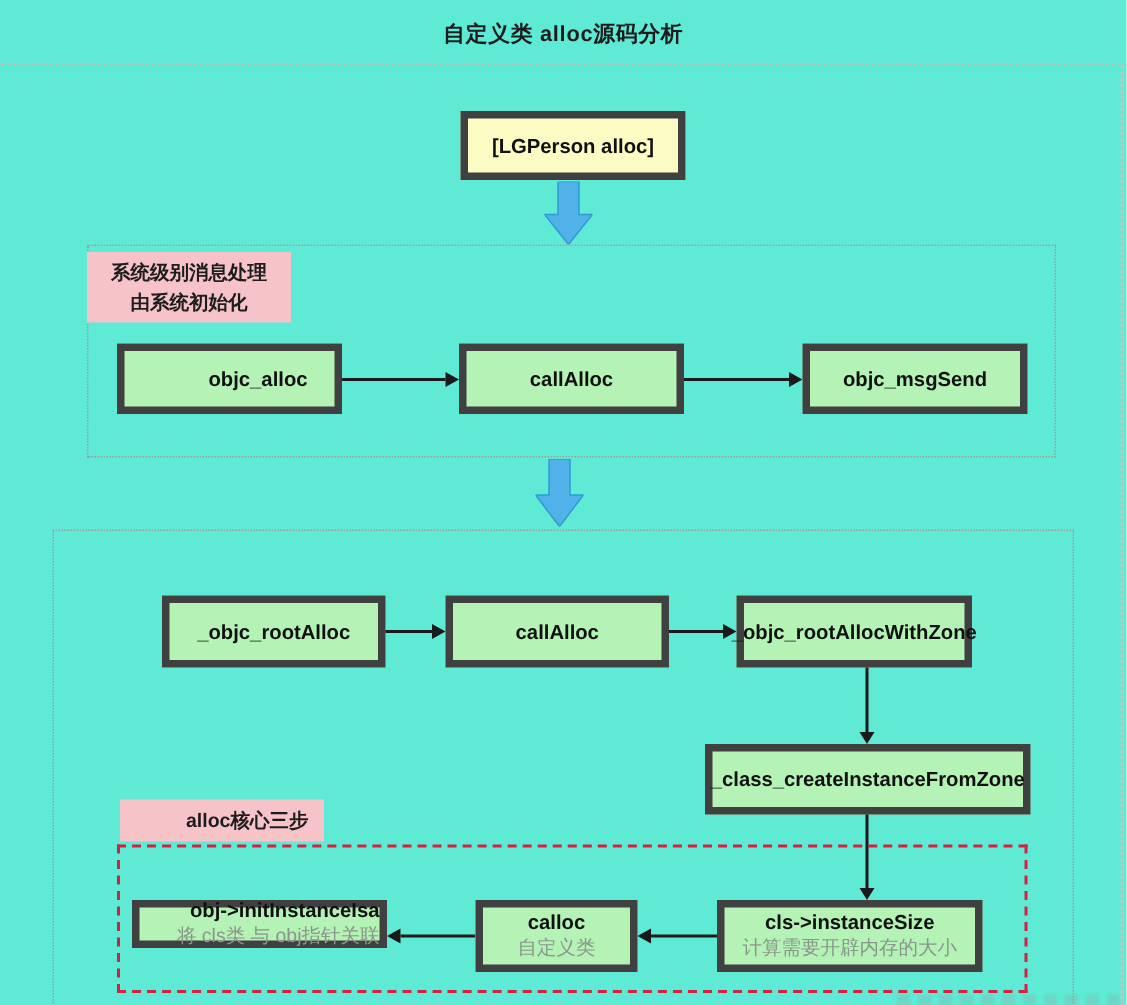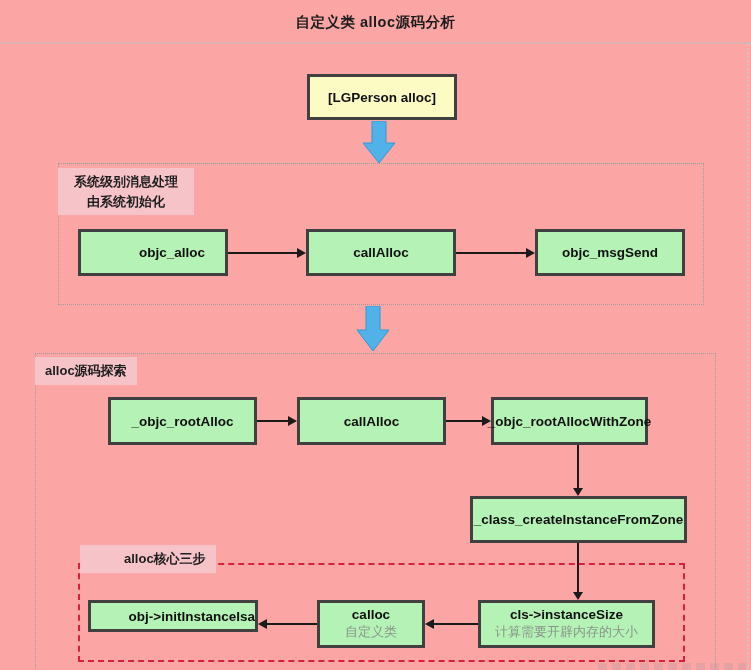--- a/index.html
+++ b/index.html
@@ -1,18 +1,18 @@
 <!DOCTYPE html>
 <html><head>
 <meta charset="utf-8">
 <style>
   html,body{margin:0;padding:0;background:#fff;}
   #canvas{
     position:relative;width:751px;height:670px;overflow:hidden;
-    background:#fca5a5;
+    background:#5eead4;
     font-family:"Liberation Sans","DejaVu Sans",sans-serif;
     -webkit-font-smoothing:antialiased;
   }
   .title{
     position:absolute;left:0;top:13px;width:751px;text-align:center;
     font-size:14.5px;font-weight:700;color:#1c1c1c;letter-spacing:.5px;
   }
   .dotted-hr{
     position:absolute;left:0;top:42px;width:751px;height:0;
     border-top:2px dotted #bcbcbc;
@@ -29,21 +29,21 @@
     position:absolute;border:2.5px dashed #d6203f;box-sizing:border-box;
   }
   .pink-label{
     position:absolute;background:#f6c3c9;color:#1d1d1d;
     font-size:13px;font-weight:600;line-height:1.5;
     padding:4px 10px;text-align:center;box-sizing:border-box;
   }
   .node{
     position:absolute;display:flex;flex-direction:column;
     align-items:center;justify-content:center;text-align:center;
-    border:3px solid #404040;box-sizing:border-box;
+    border:5px solid #404040;box-sizing:border-box;
     font-size:13.5px;font-weight:600;color:#101010;cursor:default;
   }
   .node.green{background:#b4f2b6;}
   .node.yellow{background:#fdfbc4;}
   .node .subtitle{font-weight:400;font-size:13px;color:#8b968b;margin-top:1px;}
   .hline{position:absolute;height:2px;background:#1a1a1a;}
   .hline.head-right::after{
     content:"";position:absolute;right:-9px;top:-4px;width:0;height:0;
     border-left:9px solid #1a1a1a;border-top:5px solid transparent;border-bottom:5px solid transparent;
   }
@@ -96,21 +96,20 @@
   <div class="hline head-right" style="left:456px;top:252px;width:70px;"></div>
   <div class="node green" style="left:535px;top:229px;width:150px;height:47px;">
     <span>objc_msgSend</span>
   </div>
 
   <svg class="blue-arrow" style="left:357px;top:306px;" width="32" height="45" viewBox="0 0 32 45">
     <polygon points="9,0 23,0 23,24 32,24 16,45 0,24 9,24" fill="#50b2e8" stroke="#2f9ad6" stroke-width="1"></polygon>
   </svg>
 
   <div class="container-dotted" style="left:35px;top:353px;width:681px;height:330px;"></div>
-  <div class="pink-label" style="left:35px;top:357px;">alloc源码探索</div>
 
   <div class="node green" style="left:108px;top:397px;width:149px;height:48px;">
     <span>_objc_rootAlloc</span>
   </div>
   <div class="hline head-right" style="left:257px;top:420px;width:31px;"></div>
   <div class="node green" style="left:297px;top:397px;width:149px;height:48px;">
     <span>callAlloc</span>
   </div>
   <div class="hline head-right" style="left:446px;top:420px;width:36px;"></div>
   <div class="node green" style="left:491px;top:397px;width:157px;height:48px;">
@@ -119,24 +118,25 @@
 
   <div class="vline head-down" style="left:577px;top:445px;height:43px;"></div>
 
   <div class="node green" style="left:470px;top:496px;width:217px;height:47px;">
     <span>_class_createInstanceFromZone</span>
   </div>
 
   <div class="vline head-down" style="left:577px;top:543px;height:49px;"></div>
 
   <div class="red-dashed" style="left:78px;top:563px;width:607px;height:99px;"></div>
-  <div class="pink-label" style="left:80px;top:545px;padding-left:44px;">alloc核心三步</div>
+  <div class="pink-label" style="left:80px;top:533px;padding-left:44px;">alloc核心三步</div>
 
   <div class="node green" style="left:88px;top:600px;width:170px;height:32px;align-items:flex-end;">
     <span>obj-&gt;initInstanceIsa</span>
+    <span class="subtitle">将 cls类 与 obj指针关联</span>
   </div>
   <div class="hline head-left" style="left:267px;top:623px;width:50px;"></div>
   <div class="node green" style="left:317px;top:600px;width:108px;height:48px;">
     <span>calloc</span>
     <span class="subtitle">自定义类</span>
   </div>
   <div class="hline head-left" style="left:434px;top:623px;width:56px;"></div>
   <div class="node green" style="left:478px;top:600px;width:177px;height:48px;">
     <span>cls-&gt;instanceSize</span>
     <span class="subtitle">计算需要开辟内存的大小</span>

